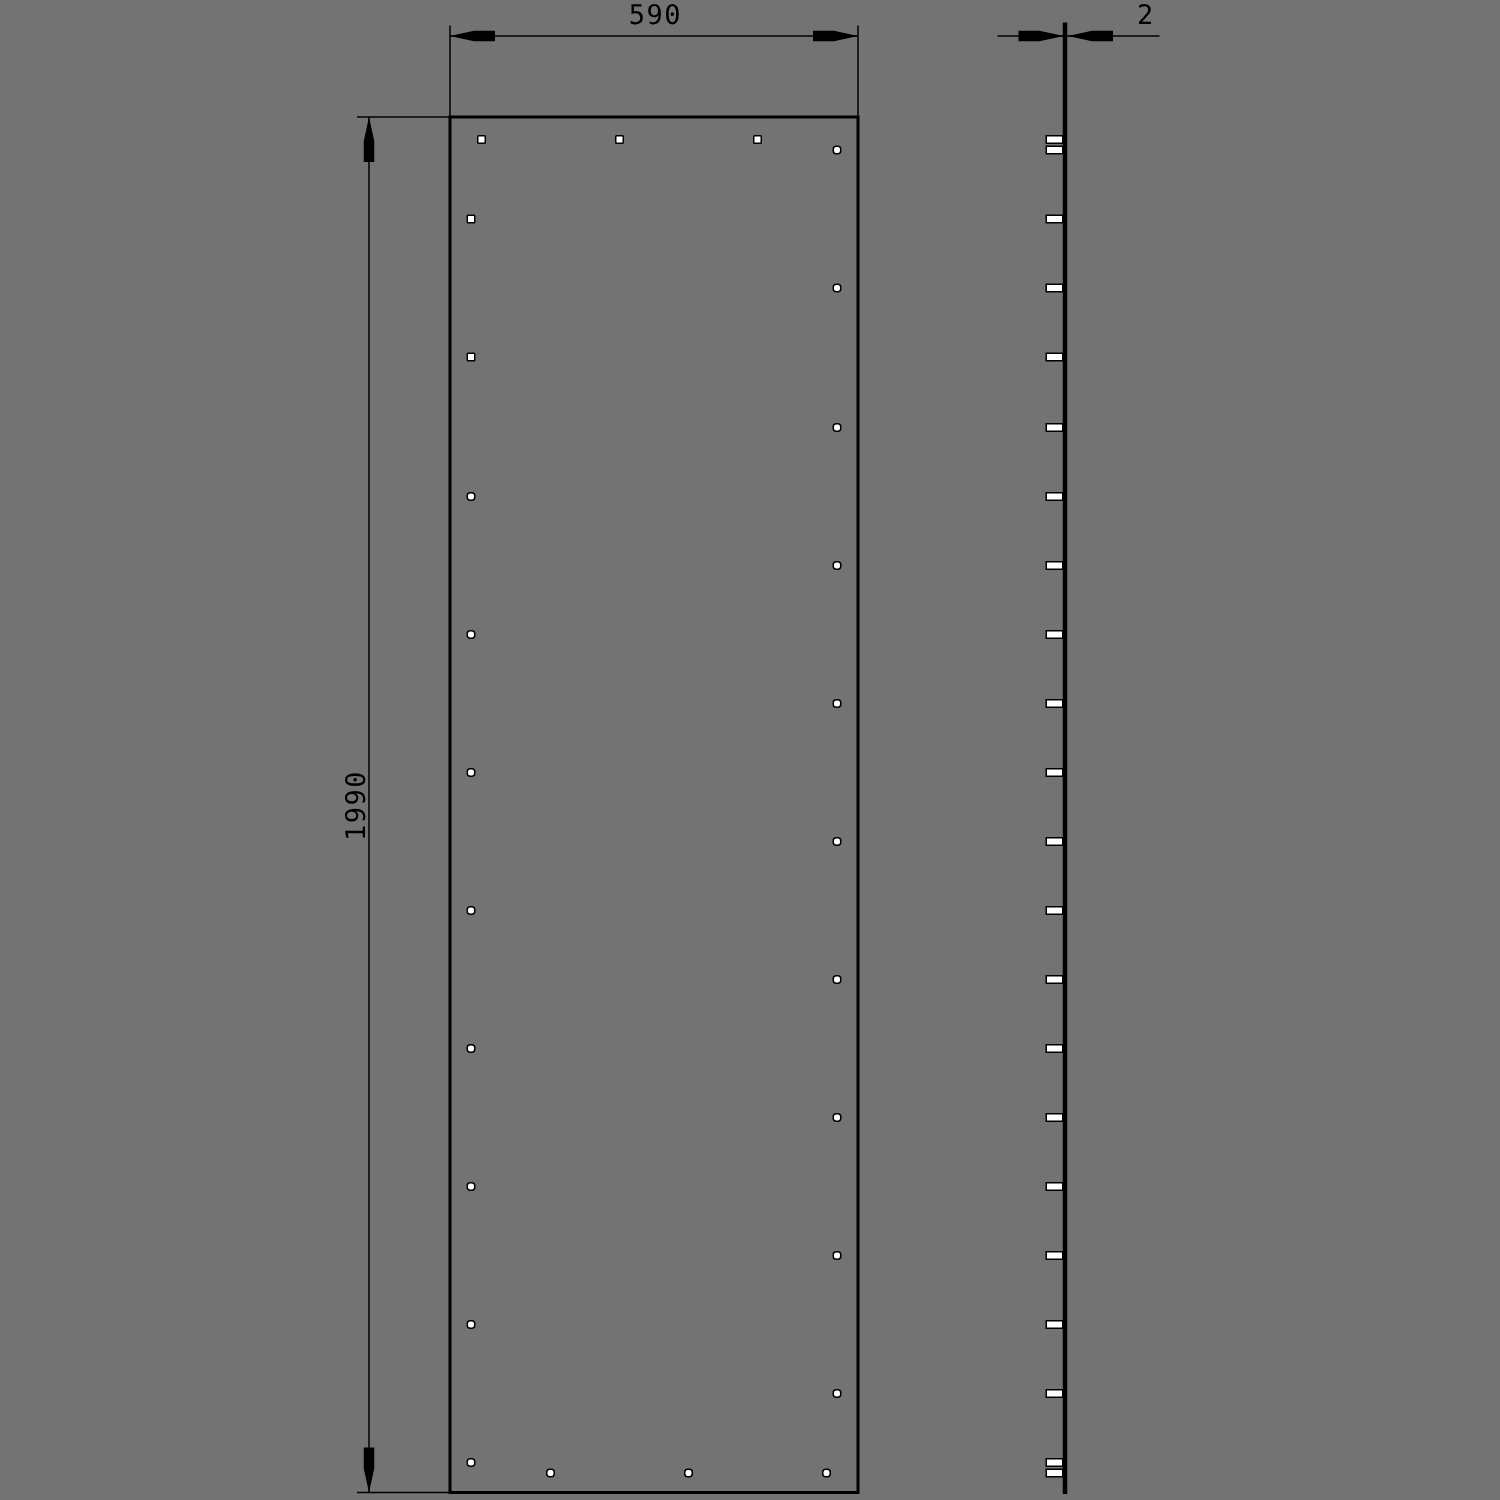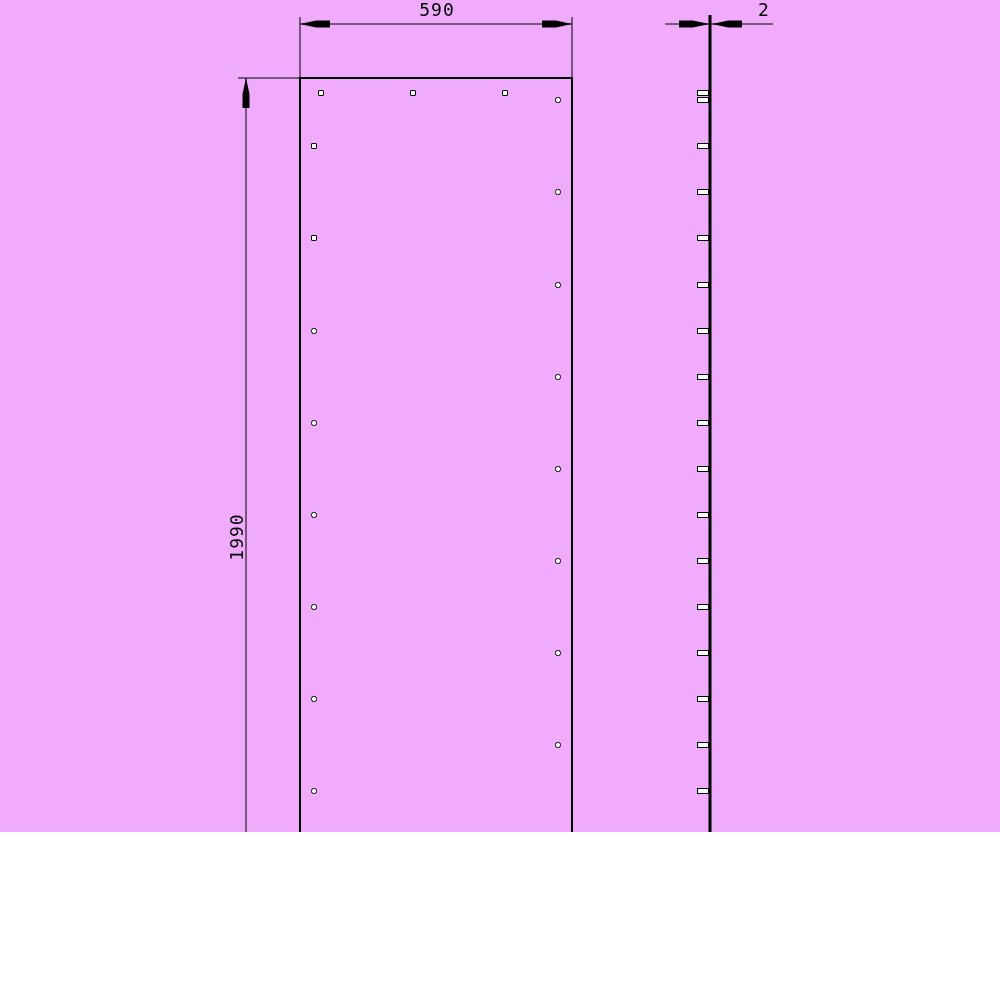--- a/index.html
+++ b/index.html
@@ -3,22 +3,22 @@
 <meta charset="utf-8">
 <style>
   html, body {
     margin: 0;
     padding: 0;
     background: #ffffff;
   }
   .canvas {
     position: relative;
     width: 1000px;
-    height: 832px;
-    background: #f0abfc;
+    height: 1000px;
+    background: #737373;
     overflow: hidden;
   }
   svg {
     display: block;
   }
   svg text {
     font-family: "DejaVu Sans Mono", monospace;
     font-size: 18px;
     fill: #000000;
     letter-spacing: 1px;

